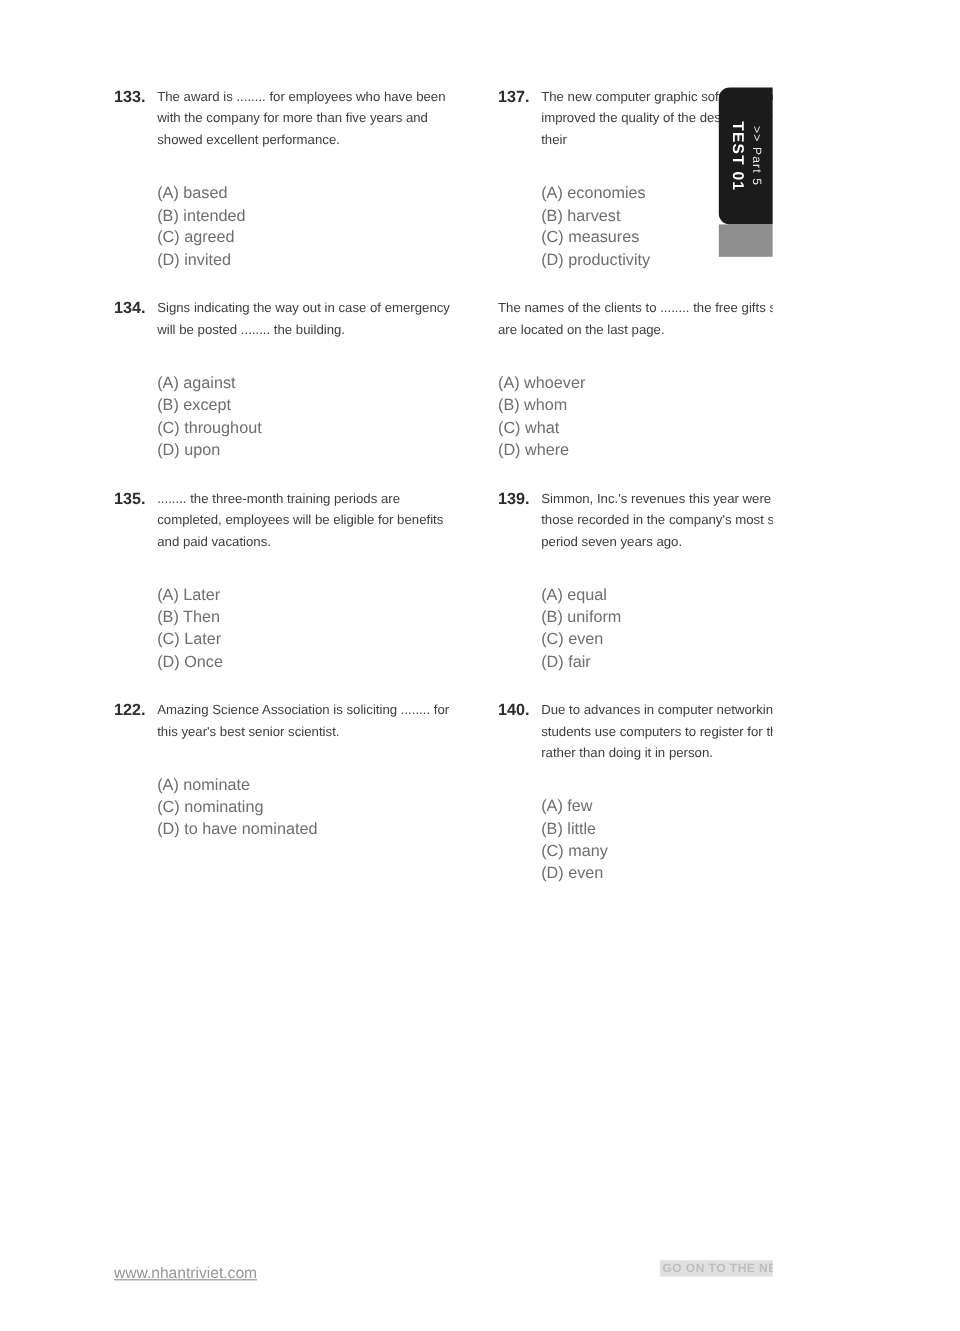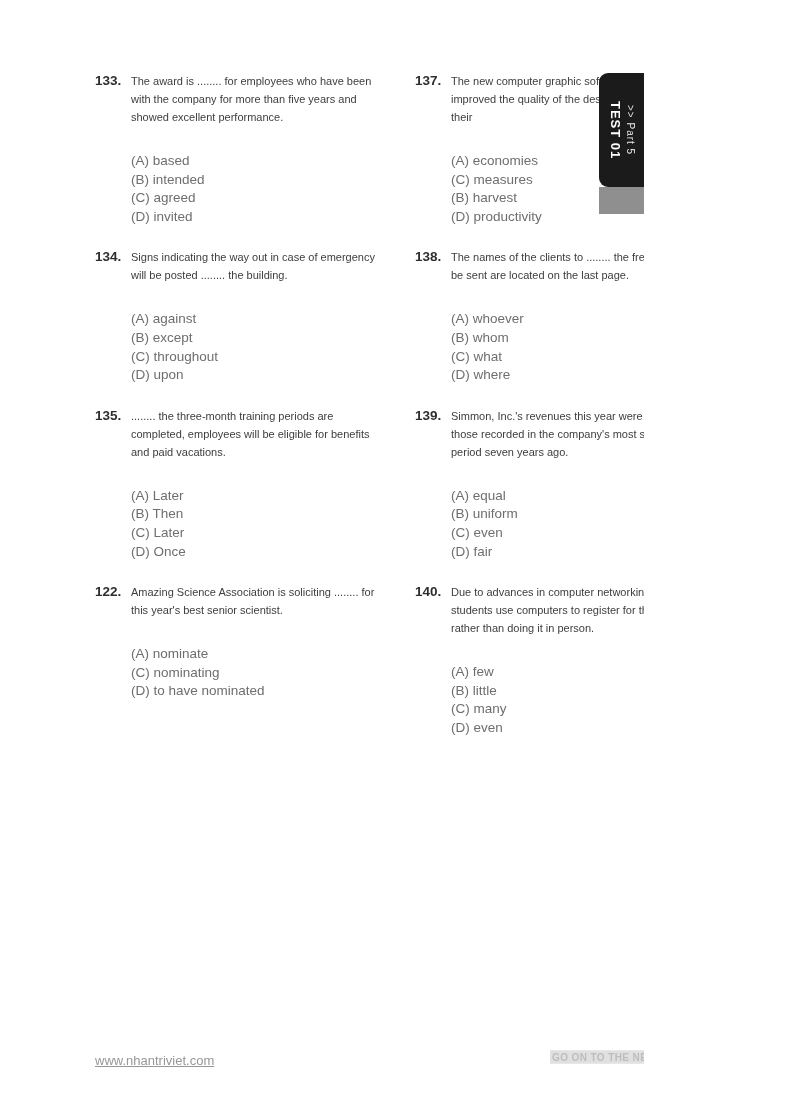--- a/index.html
+++ b/index.html
@@ -102,29 +102,28 @@
   </div>
 
   <div class="col col-right">
 
     <div class="question">
       <div class="q-num">137.</div>
       <div class="q-body">
         <div class="q-text">The new computer graphic software program has improved the quality of the designers' work as well as their</div>
         <ul class="options">
           <li>(A) economies</li>
+          <li>(B) harvest</li>
           <li>(C) measures</li>
-          <li>(B) harvest</li>
           <li>(D) productivity</li>
         </ul>
       </div>
     </div>
 
     <div class="question">
-      <div class="q-num">138.</div>
       <div class="q-body">
         <div class="q-text">The names of the clients to ........ the free gifts should be sent are located on the last page.</div>
         <ul class="options">
           <li>(A) whoever</li>
           <li>(B) whom</li>
           <li>(C) what</li>
           <li>(D) where</li>
         </ul>
       </div>
     </div>

